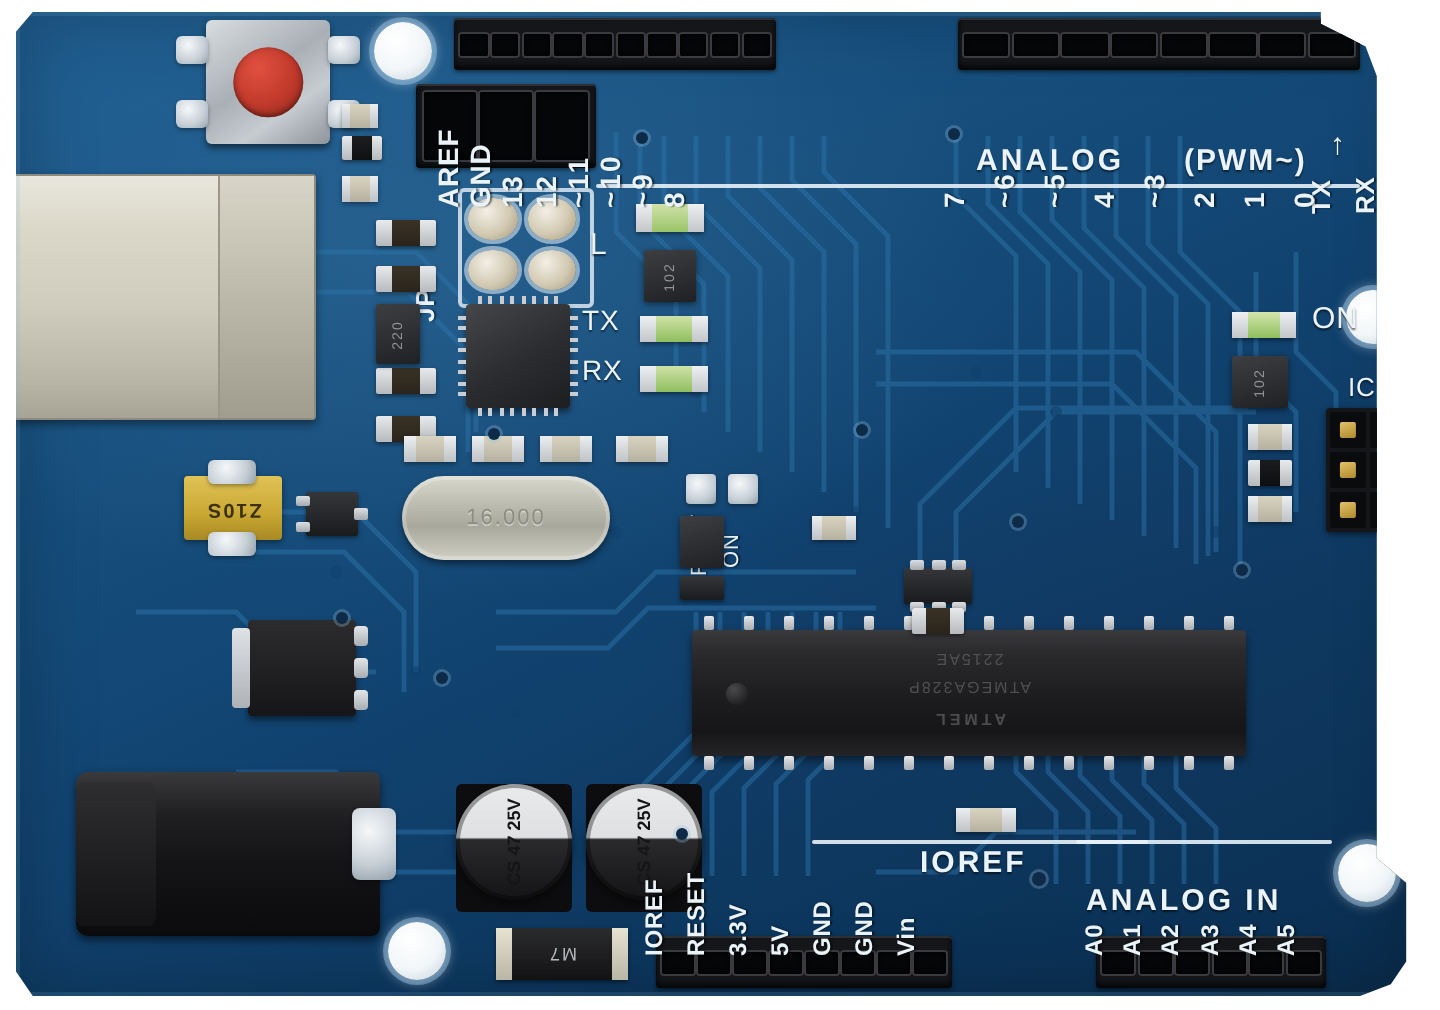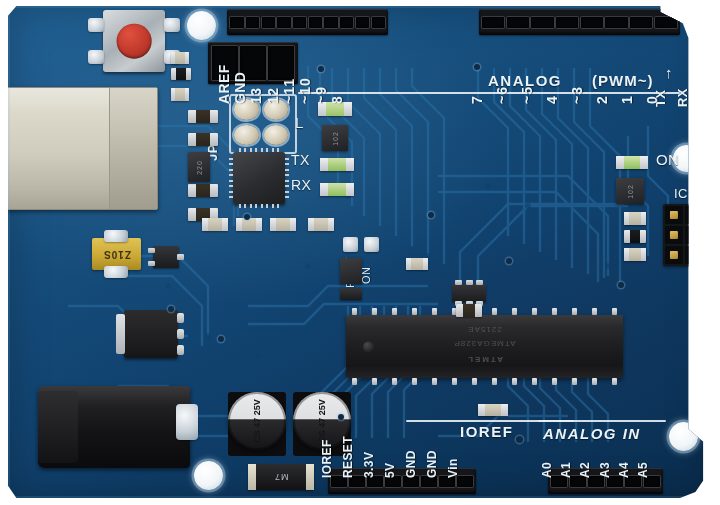--- a/index.html
+++ b/index.html
@@ -404,20 +404,23 @@
     <div class="soic" style="left:314px;top:119px;width:26px;height:26px;">
       <span>102</span>
     </div>
 
     <div class="led" style="left:312px;top:152px;width:34px;height:13px;background:linear-gradient(180deg,#cfe2a8,#8fbe5e);"></div>
     <div class="silk" style="left:283px;top:146px;font-size:14px;">TX</div>
 
     <div class="led" style="left:312px;top:177px;width:34px;height:13px;background:linear-gradient(180deg,#cfe2a8,#8fbe5e);"></div>
     <div class="silk" style="left:283px;top:171px;font-size:14px;">RX</div>
 
+    <div class="xtal" style="left:193px;top:232px;width:104px;height:42px;">
+      <span>16.000</span>
+    </div>
 
     <div class="solder" style="left:335px;top:231px;width:15px;height:15px;border-radius:2px;"></div>
     <div class="solder" style="left:356px;top:231px;width:15px;height:15px;border-radius:2px;"></div>
     <div class="silk rot" style="left:348px;top:270px;font-size:11px;">REST</div>
     <div class="silk rot" style="left:364px;top:266px;font-size:11px;">ON</div>
     <div class="soic" style="left:332px;top:252px;width:22px;height:26px;"></div>
     <div class="sot" style="left:332px;top:282px;width:22px;height:12px;"></div>
 
     <div class="dip" style="left:338px;top:309px;width:277px;height:63px;">
       <div class="notch"></div>
@@ -636,21 +639,21 @@
         <div class="silk rot" style="left: 326px; top: 458px; font-size: 12px; font-weight: 600;">IOREF</div>
         <div class="silk rot" style="left: 347px; top: 458px; font-size: 12px; font-weight: 600;">RESET</div>
         <div class="silk rot" style="left: 368px; top: 458px; font-size: 12px; font-weight: 600;">3.3V</div>
         <div class="silk rot" style="left: 389px; top: 458px; font-size: 12px; font-weight: 600;">5V</div>
         <div class="silk rot" style="left: 410px; top: 458px; font-size: 12px; font-weight: 600;">GND</div>
         <div class="silk rot" style="left: 431px; top: 458px; font-size: 12px; font-weight: 600;">GND</div>
         <div class="silk rot" style="left: 452px; top: 458px; font-size: 12px; font-weight: 600;">Vin</div>
       </div>
 
     <div class="silk-line" style="left:530px;top:414px;width:128px;"></div>
-    <div class="silk" style="left:535px;top:419px;font-size:15px;font-weight:bold;letter-spacing:1.5px;font-style:italic;">ANALOG IN</div>
+    <div class="silk" style="left:535px;top:436px;font-size:15px;font-weight:bold;letter-spacing:1.5px;">ANALOG IN</div>
     <div class="header" style="left:540px;top:462px;width:115px;height:26px;">
       <div class="pin"></div>
       <div class="pin"></div>
       <div class="pin"></div>
       <div class="pin"></div>
       <div class="pin"></div>
       <div class="pin"></div>
     </div>
     <div id="analog-labels">
         <div class="silk rot" style="left: 546px; top: 458px; font-size: 12px; font-weight: 600;">A0</div>

